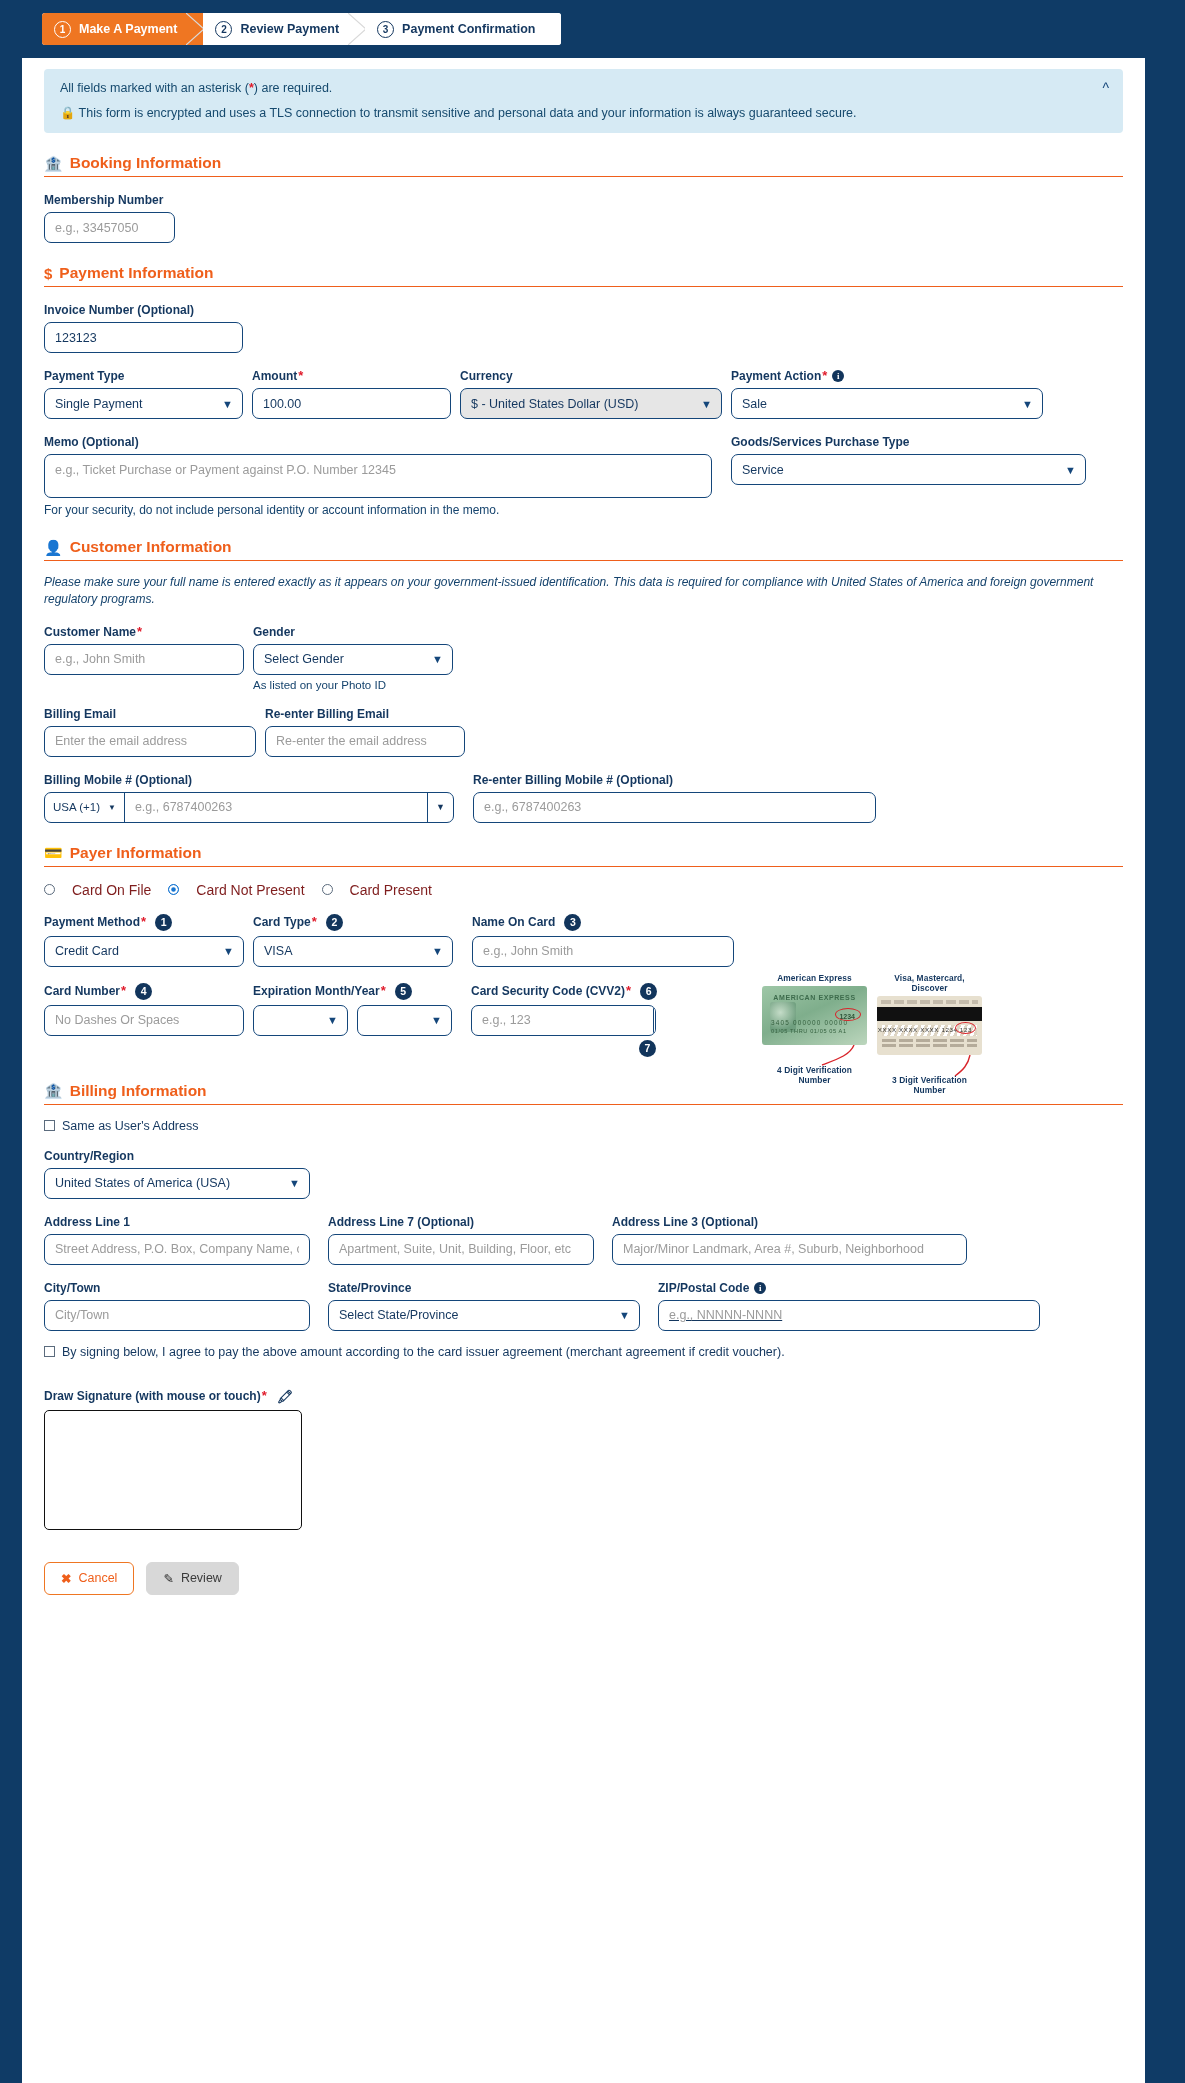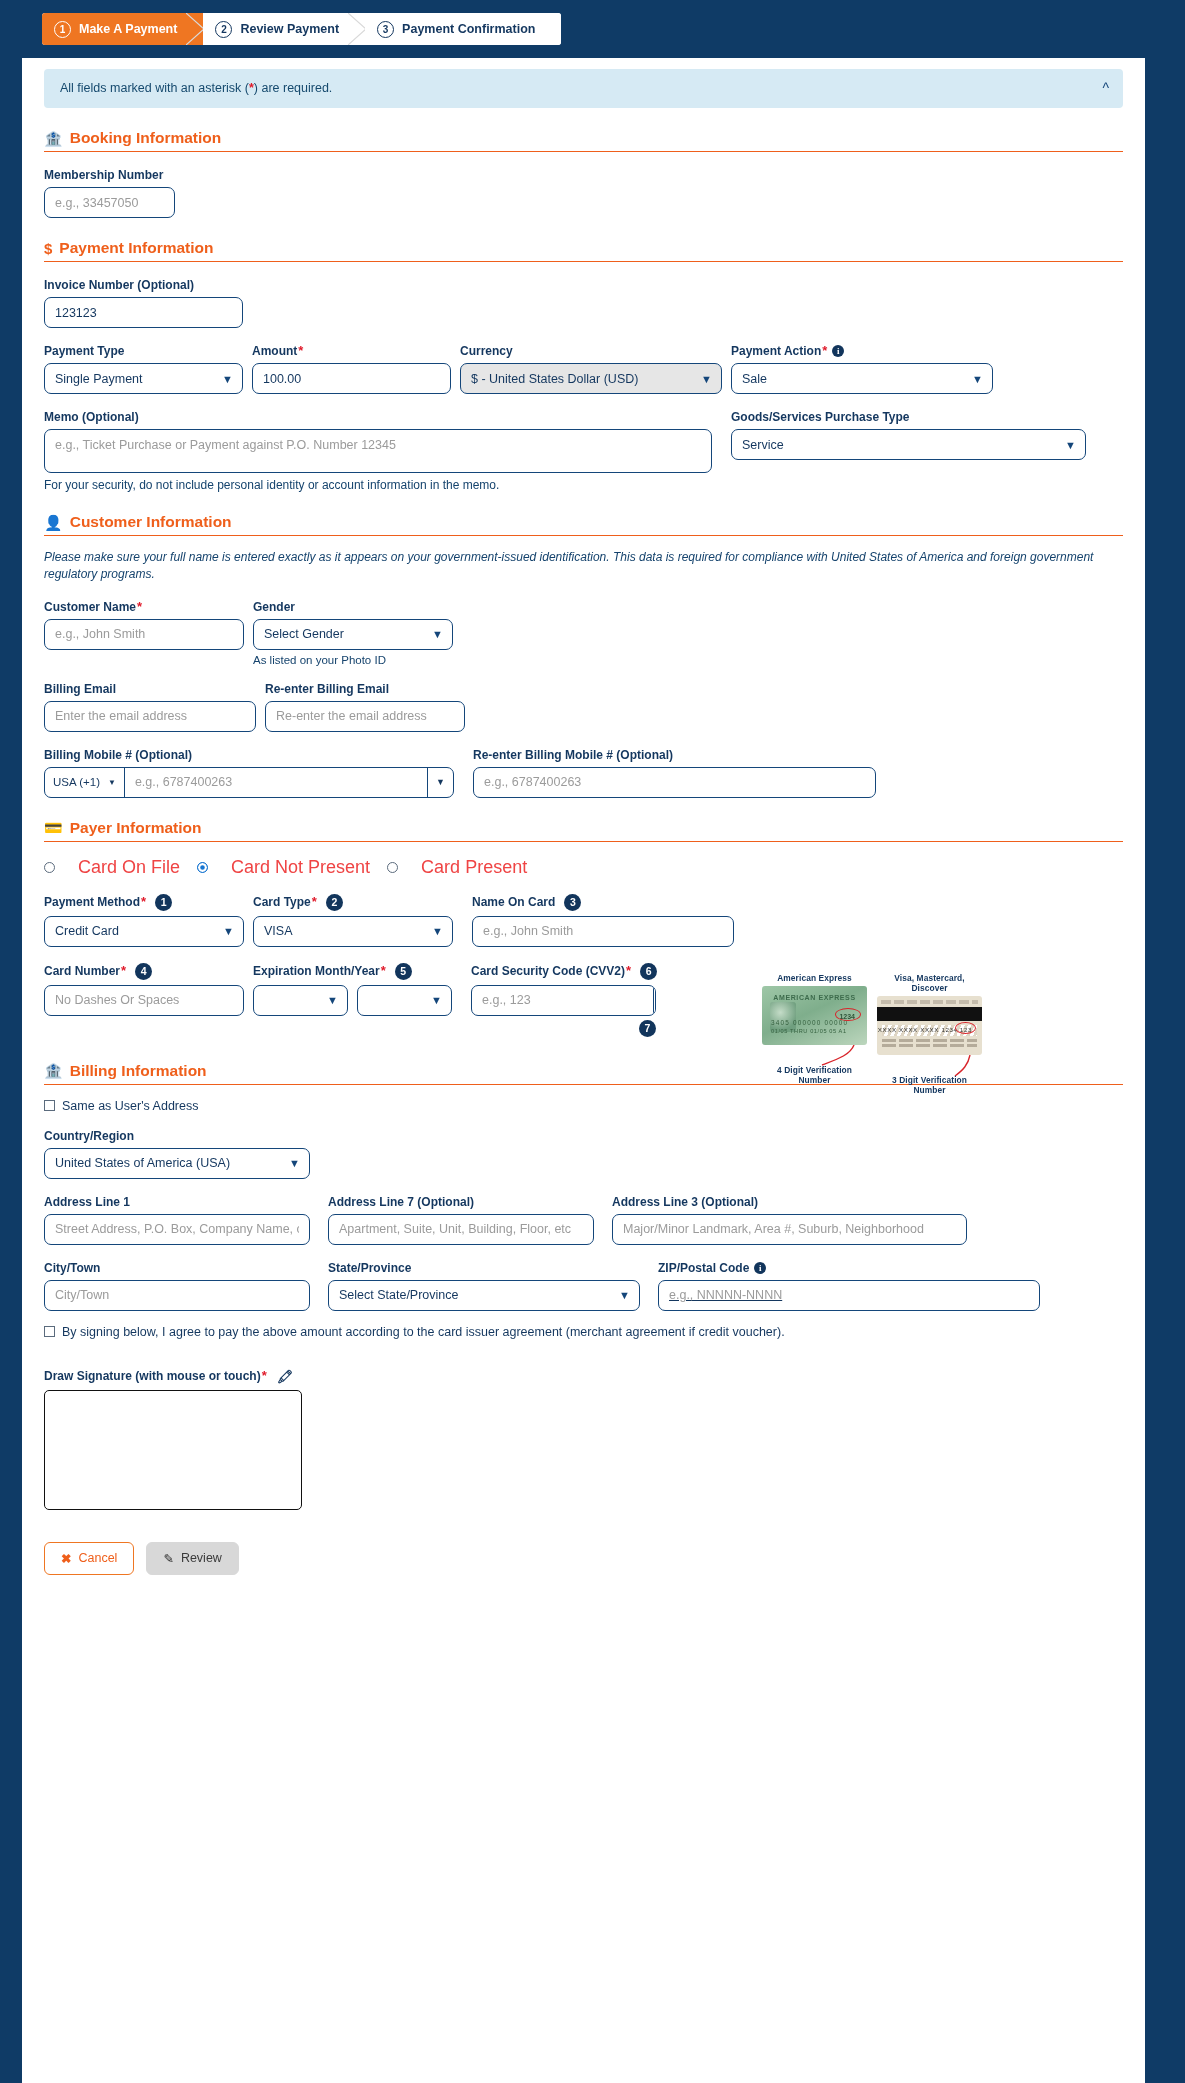--- a/index.html
+++ b/index.html
@@ -128,21 +128,21 @@
     position:absolute; right:10px; top:50%; transform:translateY(-50%);
     pointer-events:none; color:#14467a; font-size:11px;
   }
   select.s.disabled { background:#e6e6e6; }
   textarea.m {
     height:44px; padding:7px 10px; resize:none; line-height:1.3;
   }
 
   
   .radio-row { display:flex; align-items:center; gap:17px; margin-top:15px; }
-  .radio-item { display:flex; align-items:center; gap:23px; font-size:18px; color:#ef4444; }
+  .radio-item { display:flex; align-items:center; gap:17px; font-size:14px; color:#7f1d1d; }
   .rd {
     width:11px; height:11px; border-radius:50%;
     border:1.2px solid #5b6b7d; background:#fff; display:inline-block;
     position:relative; flex:none;
   }
   .rd.on { border-color:#1675d1; background:#1675d1; box-shadow:inset 0 0 0 2.2px #fff; }
   .cb-row { display:flex; align-items:center; gap:7px; margin-top:14px; font-size:12.5px; color:#14375f; }
   .cb { width:11px; height:11px; border:1.1px solid #5b6b7d; background:#fff; display:inline-block; flex:none; }
 
   
@@ -264,20 +264,21 @@
       <span class="step-num">3</span>
       <span>Payment Confirmation</span>
     </div>
   </div>
 
   <div class="content">
 
     <div class="banner">
       <span class="banner-collapse">^</span>
       <p><span>All fields marked with an asterisk (</span><span class="req-star">*</span><span>) are required.</span></p>
+      <p><span class="lock-ico">🔒</span><span>This form is encrypted and uses a TLS connection to transmit sensitive and personal data and your information is always guaranteed secure.</span></p>
     </div>
 
     <div class="section">
       <div class="sec-head">
         <span class="sec-ico">🏦</span>
         <span>Booking Information</span>
       </div>
       <div class="row">
         <div class="fld">
           <label class="f">Membership Number</label>
@@ -325,21 +326,21 @@
             <span class="chev">▼</span>
           </span>
         </div>
         <div class="fld">
           <label class="f">
               <span>Payment Action</span>
               <span class="star">*</span>
               <span class="info-i">i</span>
             </label>
           <span class="selwrap">
-            <select class="s" style="width:262px">
+            <select class="s" style="width:312px">
               <option>Sale</option>
             </select>
             <span class="chev">▼</span>
           </span>
         </div>
       </div>
 
       <div class="row">
         <div class="fld">
           <label class="f">Memo (Optional)</label>

